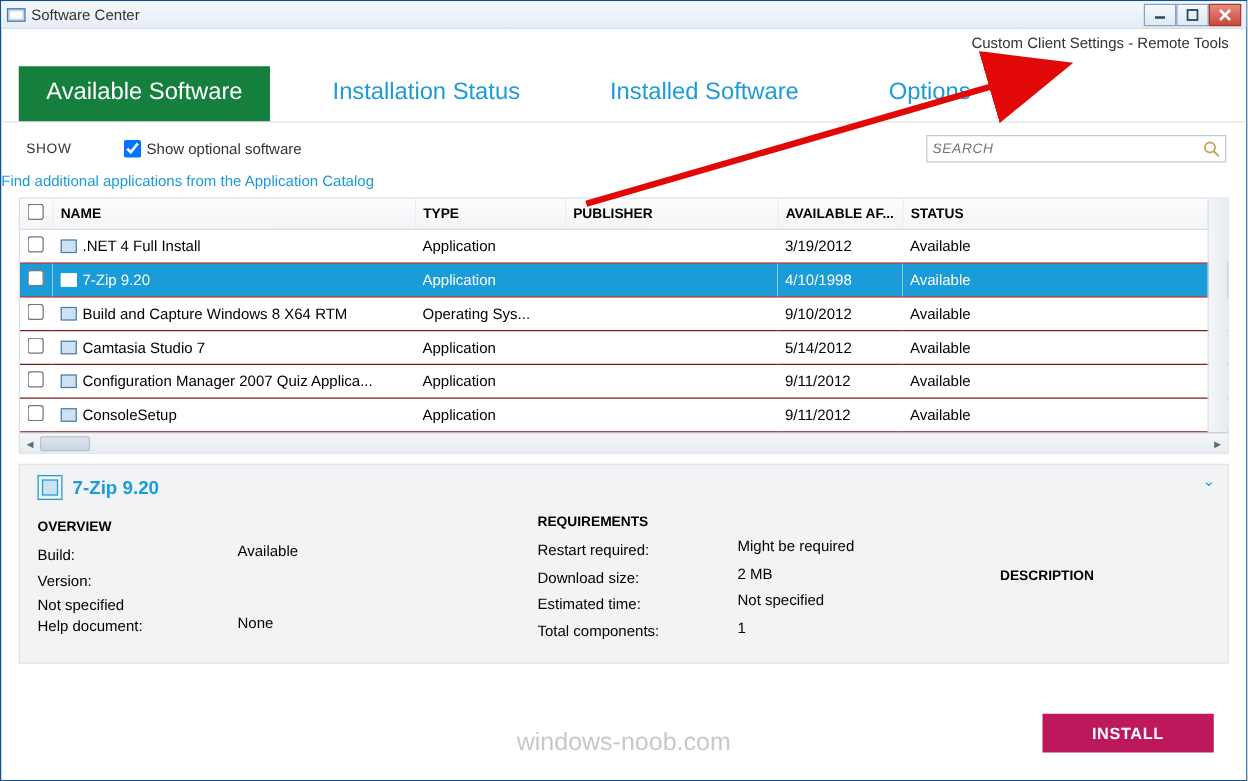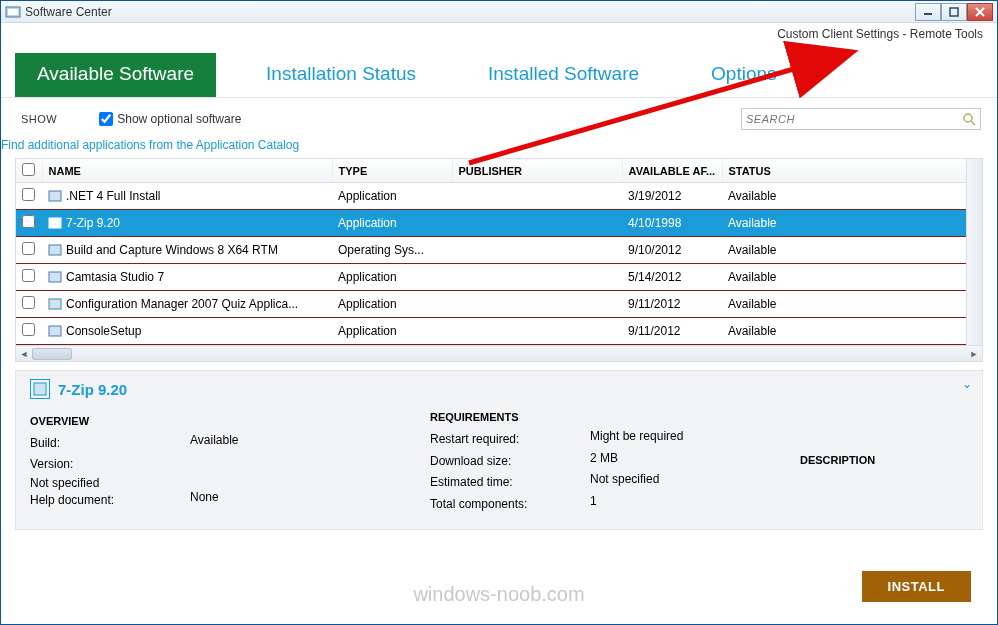--- a/index.html
+++ b/index.html
@@ -68,21 +68,21 @@
     .details-col .heading { font-weight: bold; font-size: 11px; margin-bottom: 6px; }
     .details-col .kv { display: flex; }
     .details-col .kv .k { padding-right: 4px; line-height: 1.8; }
     .col-a { width: 380px; }
     .col-a .kv .k { width: 160px; }
     .col-b { width: 350px; }
     .col-b .kv .k { width: 160px; }
     .col-c { flex: 1; }
 
     .install-bar { position: absolute; right: 26px; bottom: 22px; }
-    .install-btn { background: #a16207; color: #fff; border: none; font-size: 13px; font-weight: 600; padding: 8px 26px; cursor: pointer; letter-spacing: 0.5px; }
+    .install-btn { background: #be185d; color: #fff; border: none; font-size: 13px; font-weight: 600; padding: 8px 40px; cursor: pointer; letter-spacing: 0.5px; }
 
     .watermark { position: absolute; left: 50%; bottom: 18px; transform: translateX(-50%); font-size: 20px; color: #c6c8cb; font-weight: 300; pointer-events: none; }
 
     
     .annotation-arrow { position: absolute; left: 460px; top: 40px; width: 410px; height: 130px; pointer-events: none; }
 
     .row-icon svg { display: block; }
   </style>
 </head>
 <body>

